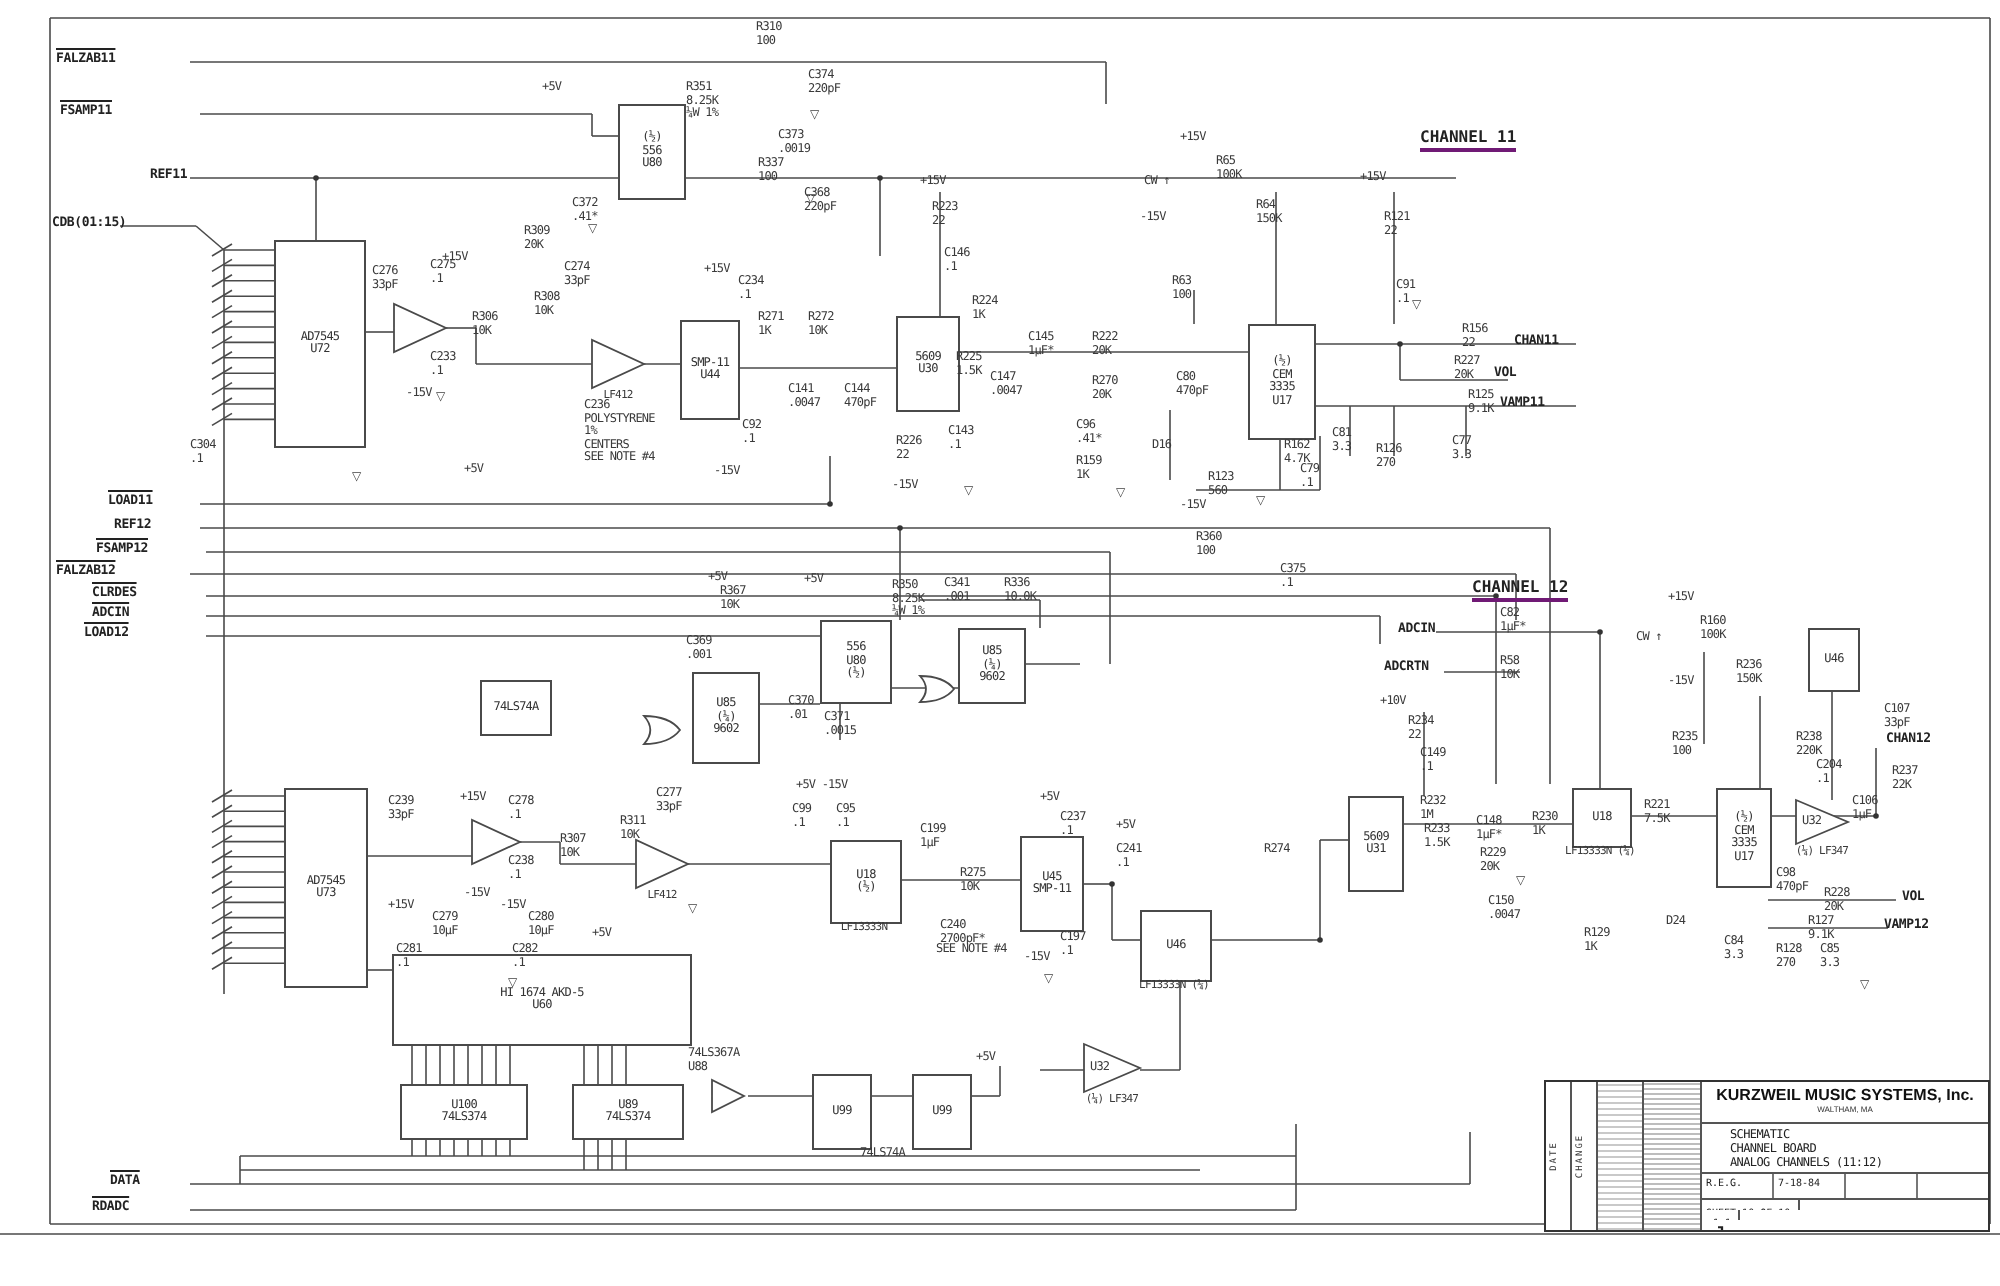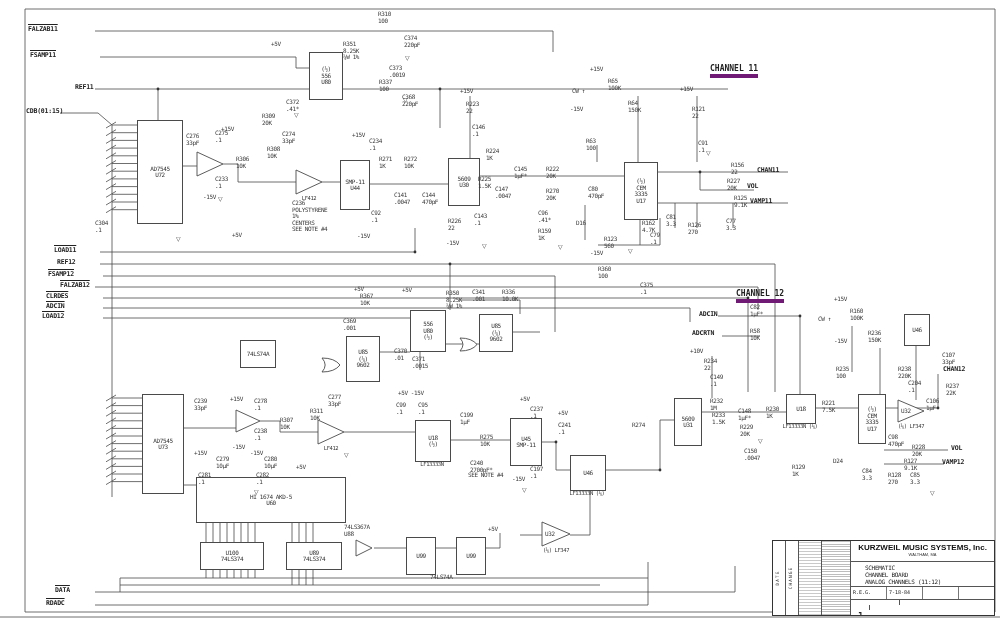--- a/index.html
+++ b/index.html
@@ -5,21 +5,21 @@
   html,body{margin:0;padding:0;background:#e8e8e8;}
   .page{position:relative;width:1000px;height:643px;background:#ffffff;overflow:hidden;
         font-family:"DejaVu Sans Mono",monospace;}
   svg.wires{position:absolute;left:0;top:0;}
   .ann{position:absolute;font:6px/6.5px "DejaVu Sans Mono",monospace;color:#3a3a3a;
        white-space:pre-line;letter-spacing:-0.4px;z-index:3;}
   .sig{position:absolute;font:bold 6.5px/7px "DejaVu Sans Mono",monospace;color:#222;
        letter-spacing:-0.2px;z-index:3;}
   .sig.ol{text-decoration:overline;}
   .chan{position:absolute;font:bold 8px/9px "DejaVu Sans Mono",monospace;color:#222;
-        border-bottom:4px solid #701a75;padding-bottom:1px;z-index:3;}
+        border-bottom:2px solid #701a75;padding-bottom:1px;z-index:3;}
   .comp{position:absolute;border:1px solid #4a4a4a;background:#fff;display:flex;
         align-items:center;justify-content:center;text-align:center;
         font:6px/6.5px "DejaVu Sans Mono",monospace;color:#333;white-space:pre-line;
         letter-spacing:-0.4px;z-index:2;}
   .sub{position:absolute;font:5.5px/6px "DejaVu Sans Mono",monospace;color:#3a3a3a;
        white-space:pre-line;text-align:center;letter-spacing:-0.4px;z-index:3;}
   .gnd{position:absolute;font:6px/6px "DejaVu Sans",sans-serif;color:#444;z-index:3;}
   .caption{position:absolute;left:160px;top:621px;width:800px;text-align:center;
            font:bold 12px/14px "Liberation Sans",sans-serif;color:#111;}
   
@@ -245,21 +245,21 @@
       <path d="M 460,338 Q 471.9,338 477,344.5 Q 471.9,351 460,351 Q 465.95,344.5 460,338 Z" fill="#fff" stroke="#4a4a4a" stroke-width="0.9"></path>
     </svg>
   <div id="layer">
       <div class="sig ol" style="left: 28px; top: 26px;">FALZAB11</div>
       <div class="sig ol" style="left: 30px; top: 52px;">FSAMP11</div>
       <div class="sig" style="left: 40px; top: 84px; padding-left: 35px;">REF11</div>
       <div class="sig" style="left: 26px; top: 108px;">CDB(01:15)</div>
       <div class="sig ol" style="left: 54px; top: 247px;">LOAD11</div>
       <div class="sig" style="left: 57px; top: 259px;">REF12</div>
       <div class="sig ol" style="left: 48px; top: 271px;">FSAMP12</div>
-      <div class="sig ol" style="left: 28px; top: 282px; margin-left: 32px;">FALZAB12</div>
+      <div class="sig ol" style="left: 28px; top: 282px;">FALZAB12</div>
       <div class="sig ol" style="left: 46px; top: 293px;">CLRDES</div>
       <div class="sig ol" style="left: 46px; top: 303px;">ADCIN</div>
       <div class="sig ol" style="left: 42px; top: 313px;">LOAD12</div>
       <div class="sig ol" style="left: 55px; top: 587px;">DATA</div>
       <div class="sig ol" style="left: 46px; top: 600px;">RDADC</div>
       <div class="sig" style="left: 757px; top: 167px;">CHAN11</div>
       <div class="sig" style="left: 747px; top: 183px;">VOL</div>
       <div class="sig" style="left: 750px; top: 198px;">VAMP11</div>
       <div class="sig" style="left: 699px; top: 311px;">ADCIN</div>
       <div class="sig" style="left: 692px; top: 330px;">ADCRTN</div>

